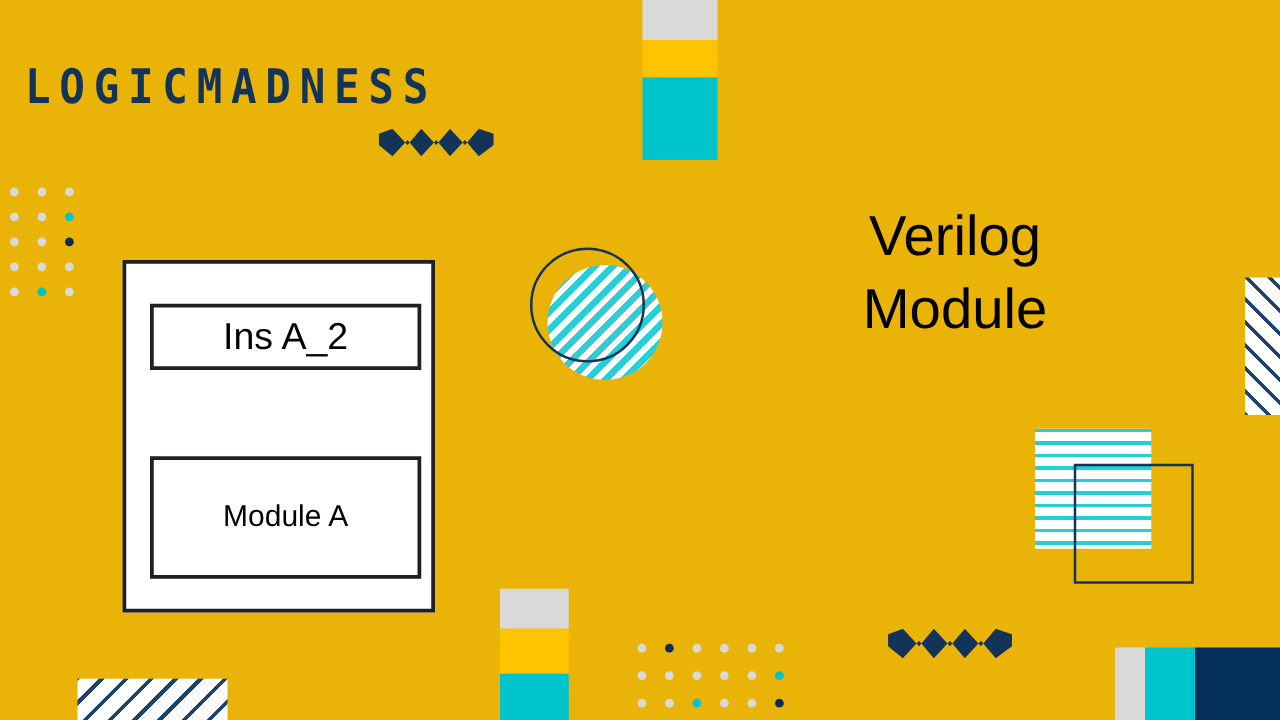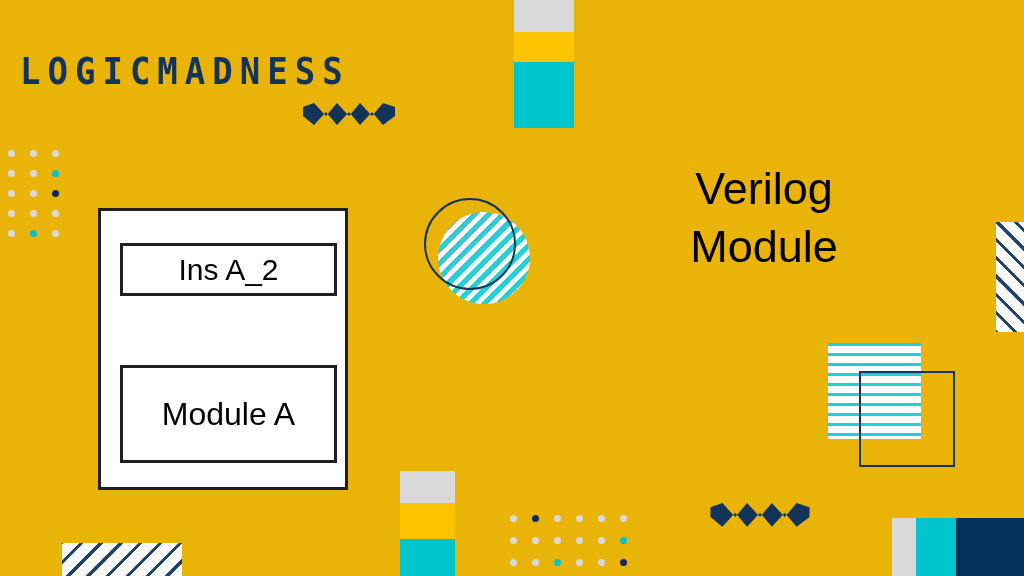--- a/index.html
+++ b/index.html
@@ -69,21 +69,21 @@
     background: #ffffff;
     box-sizing: border-box;
     display: flex;
     align-items: center;
     justify-content: center;
     font-size: 30px;
     color: #000000;
   }
   #box-ins-a2 { top: 32px; height: 53px; }
   #box-ins-a1 { top: 87px; height: 53px; }
-  #box-module-a { top: 154px; height: 98px; font-size: 32px; }
+  #box-module-a { top: 154px; height: 98px; font-size: 24px; }
 
   
   .bar-seg { position: absolute; }
 
   #bar-top { position: absolute; left: 514px; top: 0px; width: 60px; height: 128px; }
   #bar-top .seg-gray  { left: 0; top: 0;    width: 60px; height: 32px; background: #d9d9d9; }
   #bar-top .seg-yellow{ left: 0; top: 32px; width: 60px; height: 30px; background: #ffc400; }
   #bar-top .seg-teal  { left: 0; top: 62px; width: 60px; height: 66px; background: #00c4cc; }
 
   #bar-bottom { position: absolute; left: 400px; top: 471px; width: 55px; height: 105px; }

